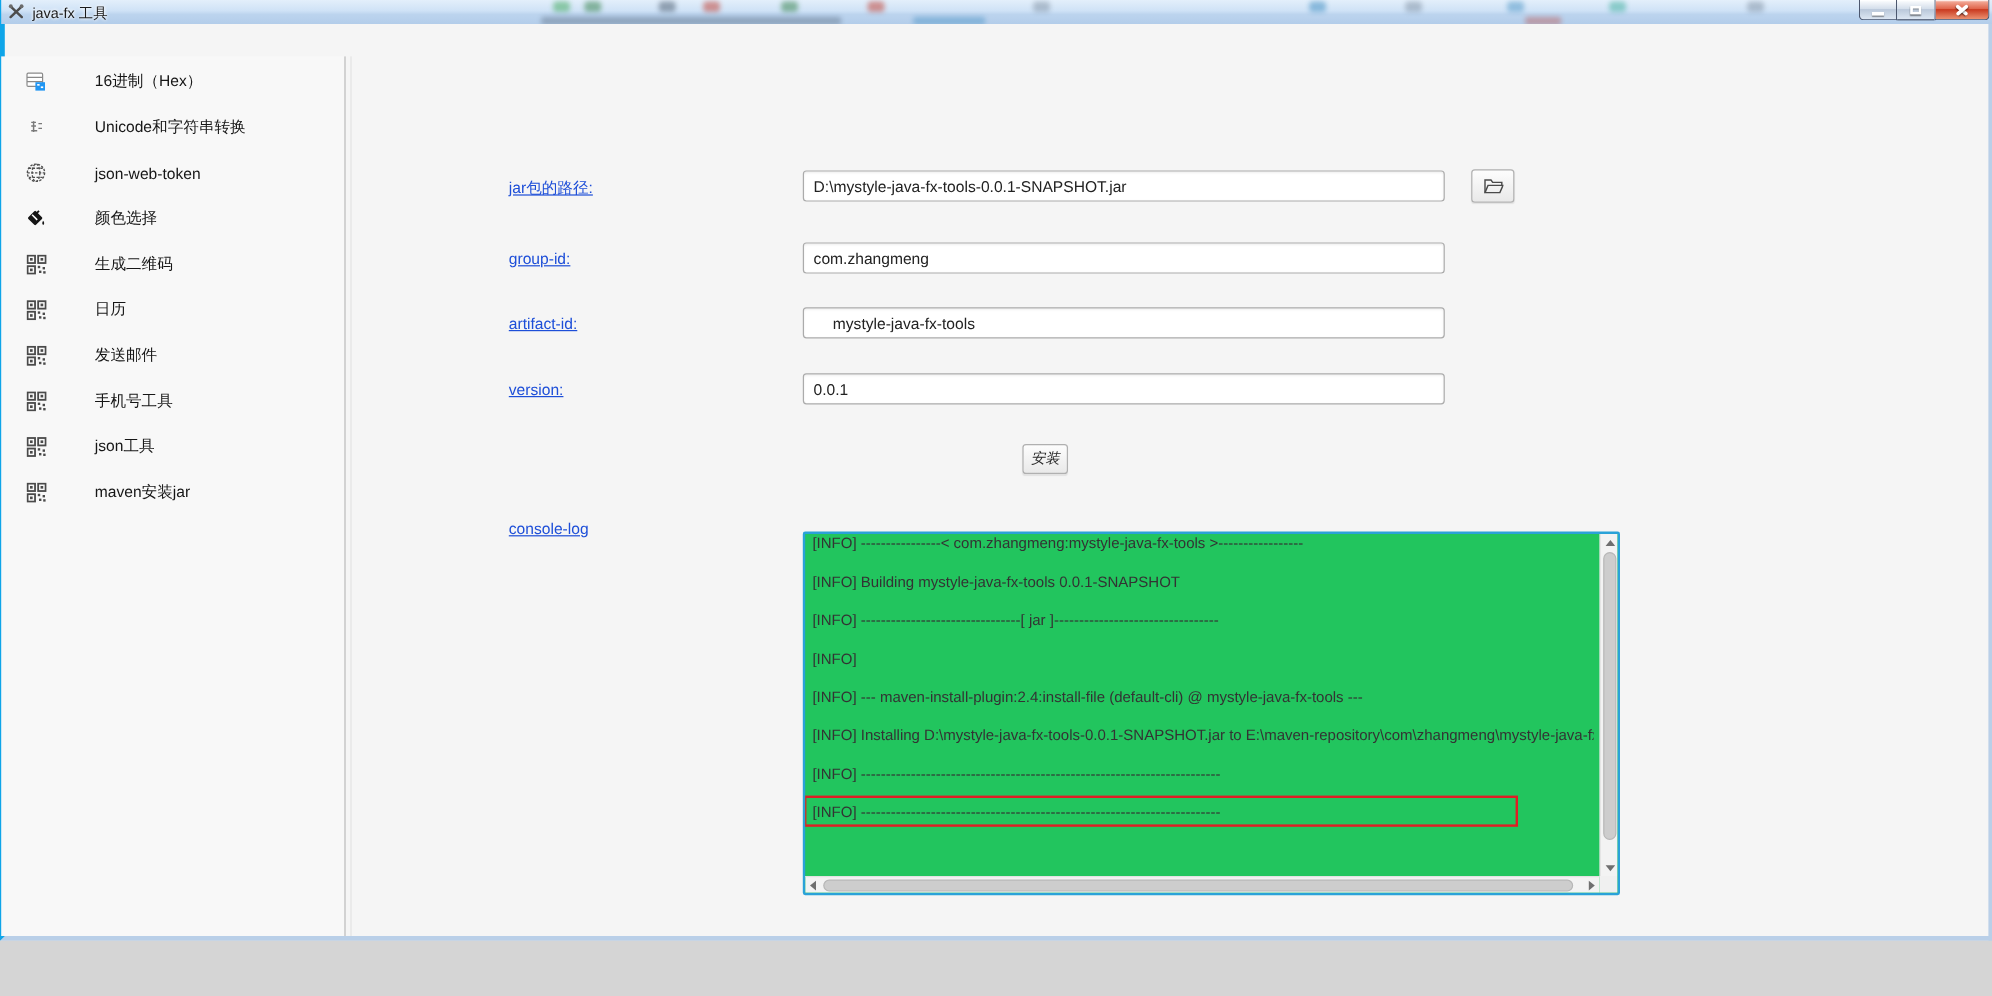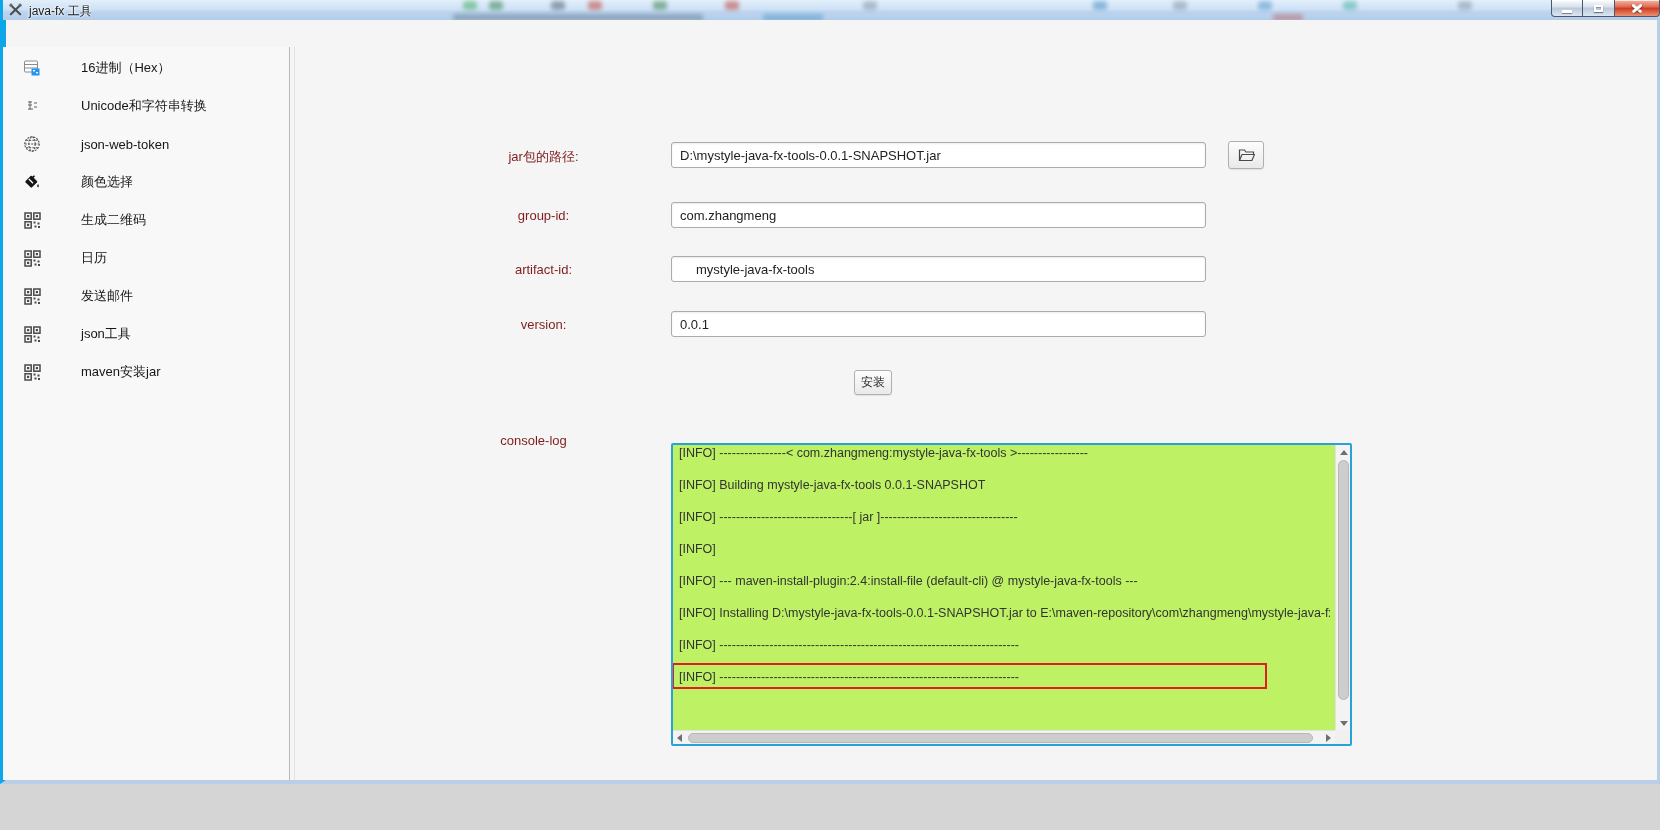--- a/index.html
+++ b/index.html
@@ -1,21 +1,21 @@
 <!DOCTYPE html>
 <html><head>
 <meta charset="utf-8">
 <style>
   * { margin:0; padding:0; box-sizing:border-box; }
   html,body { width:1660px; height:830px; overflow:hidden; }
   body { font-family:"Liberation Sans", sans-serif; background:#d5d5d5; position:relative; }
 
   
   .app-window { position:absolute; left:0; top:0; width:1660px; height:784px;
-    border-left:6px solid #0ea5e9; border-right:3px solid #b9cfe8; border-bottom:4px solid #b9cfe8;
+    border-left:4px solid #0ea5e9; border-right:3px solid #b9cfe8; border-bottom:4px solid #b9cfe8;
     background:#f5f5f5; }
 
   
   .titlebar { position:absolute; left:-3px; top:0; width:1660px; height:20px;
     background:linear-gradient(180deg,#e3effb 0%,#cfe2f6 45%,#bcd4ee 60%,#b3cdea 100%);
     overflow:hidden; }
   .glass-dot { position:absolute; top:1px; width:14px; height:9px; border-radius:3px;
     filter:blur(2px); opacity:.5; }
   .glass-bar { position:absolute; top:14px; height:7px; border-radius:2px; filter:blur(2px); opacity:.35; background:#47586b; }
   .app-icon { position:absolute; left:5px; top:2px; width:15px; height:15px; }
@@ -47,36 +47,36 @@
 
   
   .sidebar { position:absolute; left:-3px; top:47px; width:287px; height:733px;
     background:#f8f8f8; border-right:1px solid #b9b9b9; padding-top:2px; }
   .sidebar::after { content:""; position:absolute; right:-6px; top:0; height:100%; width:1px; background:#e3e3e3; }
   .side-item { height:38px; display:flex; align-items:center; padding-left:19px; cursor:pointer; }
   .side-icon { width:20px; height:20px; display:flex; align-items:center; justify-content:center; flex:0 0 20px; }
   .side-label { margin-left:39px; font-size:13px; color:#161616; white-space:nowrap; }
 
   
-  .form-label { position:absolute; left:420px; width:235px; text-align:center;
-    font-size:13px; color:#7f1d1d; }
+  .form-label { position:absolute; left:420px; width:235px; text-align:left;
+    font-size:13px; color:#1d4ed8;text-decoration:underline; }
   .text-input { position:absolute; left:665px; width:535px; height:26px;
     border:1px solid #ababab; border-radius:3px; background:#fff; padding:0 8px;
     font-family:"Liberation Sans", sans-serif; font-size:13px; color:#222;
     box-shadow:inset 0 1px 2px rgba(0,0,0,.08); outline:none; }
   .push-btn { position:absolute; display:flex; align-items:center; justify-content:center;
     border:1px solid #b0b0b0; border-radius:3px; cursor:pointer; color:#292929;
     background:linear-gradient(180deg,#fdfdfd,#e9e9e9); box-shadow:0 1px 1px rgba(0,0,0,.08); }
   .browse-btn { left:1222px; top:141px; width:36px; height:28px; }
-  .install-btn { left:848px; top:370px; width:38px; height:25px; font-size:12px; }
+  .install-btn { left:848px; top:370px; width:38px; height:25px; font-size:12px;font-style:italic; }
 
   
   .console-label { top:433px; width:215px; }
   .console-box { position:absolute; left:665px; top:443px; width:681px; height:303px;
-    background:#bef264; border:2px solid #2aa2d8; border-radius:2px; overflow:hidden; }
+    background:#22c55e; border:2px solid #2aa2d8; border-radius:2px; overflow:hidden; }
   .log-lines { position:absolute; left:6px; right:20px; top:-8px; overflow:hidden; }
   .log-line { height:32px; line-height:32px; font-size:12.5px; color:#333; white-space:nowrap; }
   .log-highlight-box { position:absolute; left:-1px; top:218px; width:595px; height:26px;
     border:2px solid #e11d25; pointer-events:none; }
 
   
   .vscroll { position:absolute; top:0; right:0; width:15px; height:285px;
     background:#f3f3f3; border-left:1px solid #e2e2e2; }
   .hscroll { position:absolute; left:0; bottom:0; height:14px; right:15px;
     background:#f3f3f3; border-top:1px solid #e2e2e2; }
@@ -246,20 +246,37 @@
             <rect x="3" y="11.8" width="2.2" height="2.2"></rect>
           <rect x="9.5" y="9.5" width="2" height="2"></rect>
             <rect x="13.5" y="10.5" width="2" height="2"></rect>
             <rect x="10.5" y="13.5" width="2" height="2"></rect>
             <rect x="14" y="14" width="2" height="2"></rect>
         </svg>
       </span>
       <span class="side-label">发送邮件</span>
     </div>
 
+    <div class="side-item">
+      <span class="side-icon">
+        <svg width="17" height="17" viewBox="0 0 17 17" fill="#4a4a4a">
+          <rect x="1" y="1" width="6.2" height="6.2" fill="none" stroke="#4a4a4a" stroke-width="1.5"></rect>
+            <rect x="3" y="3" width="2.2" height="2.2"></rect>
+          <rect x="9.8" y="1" width="6.2" height="6.2" fill="none" stroke="#4a4a4a" stroke-width="1.5"></rect>
+            <rect x="11.8" y="3" width="2.2" height="2.2"></rect>
+          <rect x="1" y="9.8" width="6.2" height="6.2" fill="none" stroke="#4a4a4a" stroke-width="1.5"></rect>
+            <rect x="3" y="11.8" width="2.2" height="2.2"></rect>
+          <rect x="9.5" y="9.5" width="2" height="2"></rect>
+            <rect x="13.5" y="10.5" width="2" height="2"></rect>
+            <rect x="10.5" y="13.5" width="2" height="2"></rect>
+            <rect x="14" y="14" width="2" height="2"></rect>
+        </svg>
+      </span>
+      <span class="side-label">手机号工具</span>
+    </div>
 
     <div class="side-item">
       <span class="side-icon">
         <svg width="17" height="17" viewBox="0 0 17 17" fill="#4a4a4a">
           <rect x="1" y="1" width="6.2" height="6.2" fill="none" stroke="#4a4a4a" stroke-width="1.5"></rect>
             <rect x="3" y="3" width="2.2" height="2.2"></rect>
           <rect x="9.8" y="1" width="6.2" height="6.2" fill="none" stroke="#4a4a4a" stroke-width="1.5"></rect>
             <rect x="11.8" y="3" width="2.2" height="2.2"></rect>
           <rect x="1" y="9.8" width="6.2" height="6.2" fill="none" stroke="#4a4a4a" stroke-width="1.5"></rect>
             <rect x="3" y="11.8" width="2.2" height="2.2"></rect>

